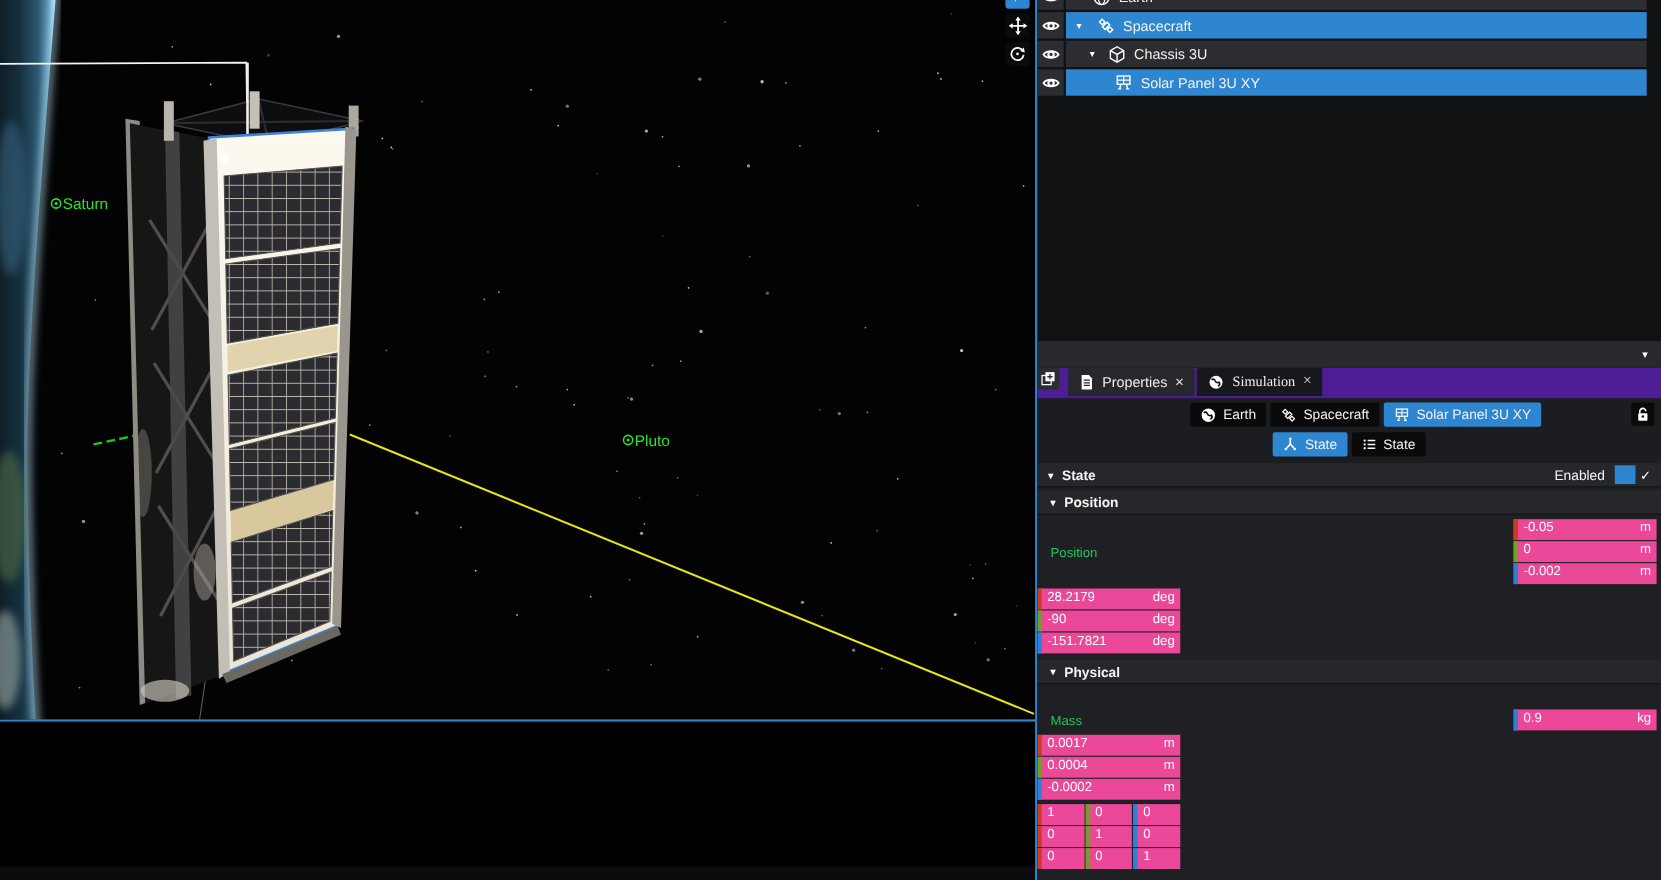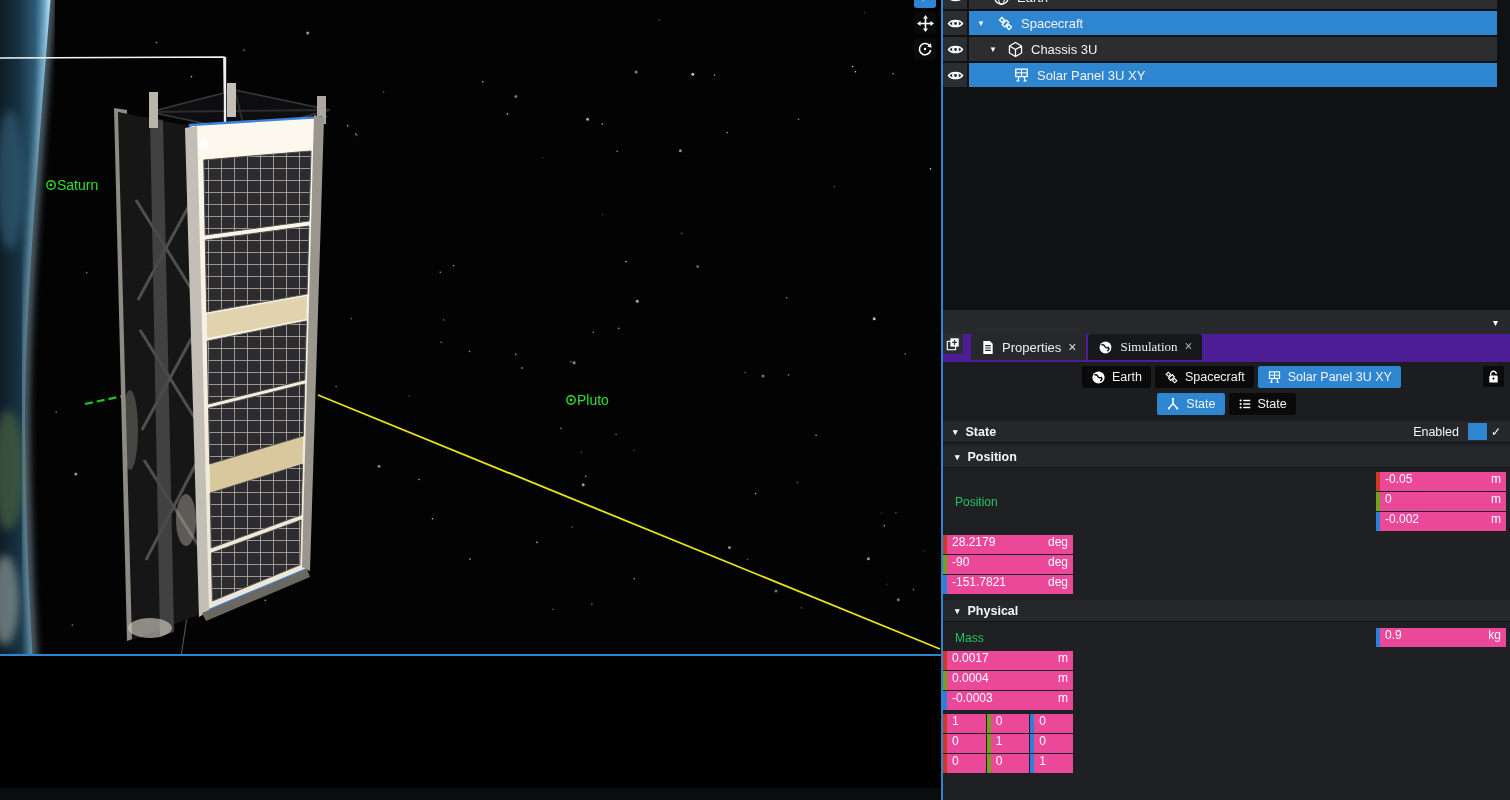--- a/index.html
+++ b/index.html
@@ -581,21 +581,21 @@
               <div class="funit">deg</div>
             </div>
           </div>
         </div>
 
         <div class="sec-head sub" style="margin-top:6px;">
           <span class="caret">▾</span>
           <span>Physical</span>
         </div>
 
-        <div class="prop-row" style="margin-top:6px;">
+        <div class="prop-row" style="margin-top:23px;">
           <div class="prop-label">Mass</div>
           <div class="fields">
             <div class="field">
               <div class="fbar b"></div>
               <div class="fval">0.9</div>
               <div class="funit">kg</div>
             </div>
           </div>
         </div>
 
@@ -606,21 +606,21 @@
               <div class="fval">0.0017</div>
               <div class="funit">m</div>
             </div>
             <div class="field">
               <div class="fbar g"></div>
               <div class="fval">0.0004</div>
               <div class="funit">m</div>
             </div>
             <div class="field">
               <div class="fbar b"></div>
-              <div class="fval">-0.0003</div>
+              <div class="fval">-0.0002</div>
               <div class="funit">m</div>
             </div>
           </div>
         </div>
 
         <div class="prop-row">
           <div class="matrix">
             <div class="mcol">
               <div class="field">
                   <div class="fbar r"></div>

